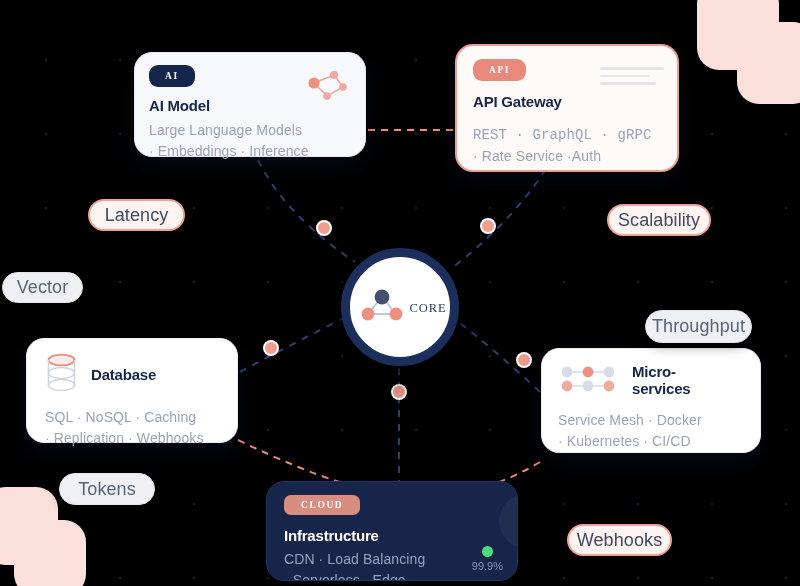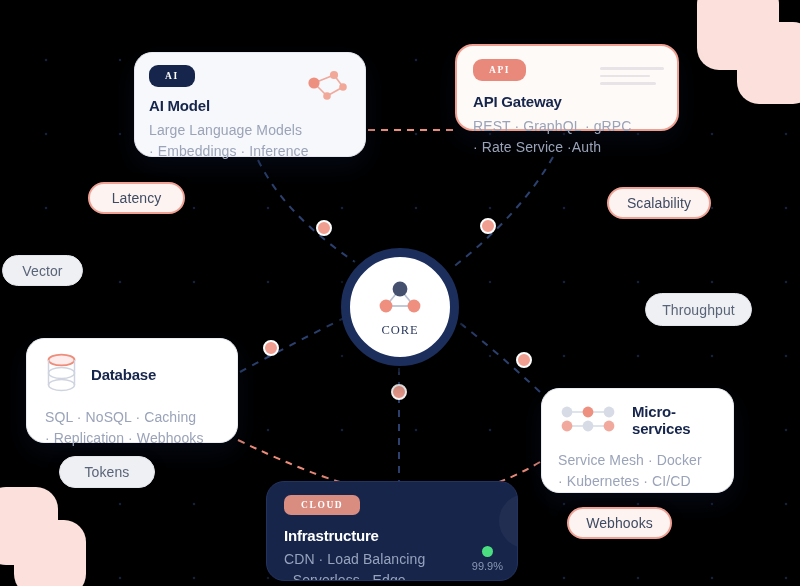--- a/index.html
+++ b/index.html
@@ -25,31 +25,31 @@
 
   
   .card{position:absolute;box-sizing:border-box;border-radius:18px;}
 
   .card-ai{
     left:134px;top:52px;width:232px;height:105px;
     background:#f7f8fb;border:1.5px solid #e6e9f2;
     box-shadow:0 10px 26px rgba(12,20,45,.45);
   }
   .card-api{
-    left:455px;top:44px;width:224px;height:87px;
+    left:455px;top:44px;width:224px;height:128px;
     background:#fefaf7;border:2px solid #ef9e90;
     box-shadow:0 10px 26px rgba(12,20,45,.40);
   }
   .card-db{
     left:26px;top:338px;width:212px;height:105px;
     background:#ffffff;border:1.5px solid #e9ecf3;
     box-shadow:0 10px 26px rgba(12,20,45,.45);
   }
   .card-ms{
-    left:541px;top:388px;width:193px;height:105px;
+    left:541px;top:348px;width:220px;height:105px;
     background:#ffffff;border:1.5px solid #e9ecf3;
     box-shadow:0 10px 26px rgba(12,20,45,.45);
   }
   .card-infra{
     left:266px;top:481px;width:252px;height:100px;
     background:#17254b;border:1.5px solid #223360;
     overflow:hidden;
     box-shadow:0 10px 26px rgba(0,0,0,.55);
   }
 
@@ -87,43 +87,44 @@
   .infra-circles span{
     position:absolute;border-radius:50%;background:rgba(255,255,255,.045);
   }
   .status-wrap{position:absolute;right:14px;bottom:8px;text-align:left;}
   .dot-green{width:11px;height:11px;border-radius:50%;background:#4ade80;margin:0 auto 3px auto;}
   .status-val{font-size:11px;color:#8a97b3;}
 
   
   .pill{
     position:absolute;box-sizing:border-box;border-radius:999px;
-    font-size:14px;color:#4e5a75;
+    font-size:18px;color:#4e5a75;
     display:flex;align-items:center;justify-content:center;
     letter-spacing:.1px;
+    margin-top:17px;
   }
   .pill.coral{background:#fdf4f1;border:2px solid #f0a193;color:#3f4a63;
     box-shadow:0 4px 12px rgba(0,0,0,.35);}
   .pill.grey{background:#eef0f3;border:1.5px solid #e2e5ea;color:#5a6478;
     box-shadow:0 4px 12px rgba(0,0,0,.35);}
 
   .p-latency{left:88px;top:182px;width:97px;height:32px;}
   .p-vector{left:2px;top:255px;width:81px;height:31px;}
   .p-scal{left:607px;top:187px;width:104px;height:32px;}
   .p-through{left:645px;top:293px;width:107px;height:33px;}
   .p-tokens{left:59px;top:456px;width:96px;height:32px;}
   .p-webhooks{left:567px;top:507px;width:105px;height:32px;}
 
   
   .core{
     position:absolute;left:341px;top:248px;width:118px;height:118px;
     border-radius:50%;background:#ffffff;border:9px solid #1c2e5c;
     box-sizing:border-box;
     box-shadow:0 0 0 6px rgba(0,0,0,.25), 0 12px 34px rgba(0,0,0,.6);
-    display:flex;flex-direction:column;align-items:center;justify-content:center;
+    display:flex;flex-direction:row;align-items:center;justify-content:center;
   }
   .core-label{
     font-family:"Liberation Serif", serif;
     font-size:12.5px;color:#2b3a5e;letter-spacing:.9px;margin-top:2px;
   }
 </style>
 </head>
 <body>
 
 <div id="stage">
@@ -178,21 +179,21 @@
         <circle cx="38" cy="18" r="3.8" fill="#f2a899"></circle>
         <circle cx="22" cy="27" r="3.8" fill="#f2a899"></circle>
       </svg>
     </div>
   </div>
 
   <div class="card card-api">
     <div class="api-pad">
       <span class="badge badge-api">API</span>
       <div class="c-title" style="margin-top:13px;">API Gateway</div>
-      <div class="c-sub" style="margin-top:5px;">REST · GraphQL · gRPC</div>
+      <div class="c-sub" style="margin-top:14px;font-family:Liberation Mono, monospace;">REST · GraphQL · gRPC</div>
       <div class="c-sub">· Rate Service ·Auth</div>
     </div>
     <div class="api-lines">
       <i style="width:64px;"></i>
         <i style="width:50px;"></i>
         <i style="width:56px;"></i>
     </div>
   </div>
 
   <div class="card card-db">

